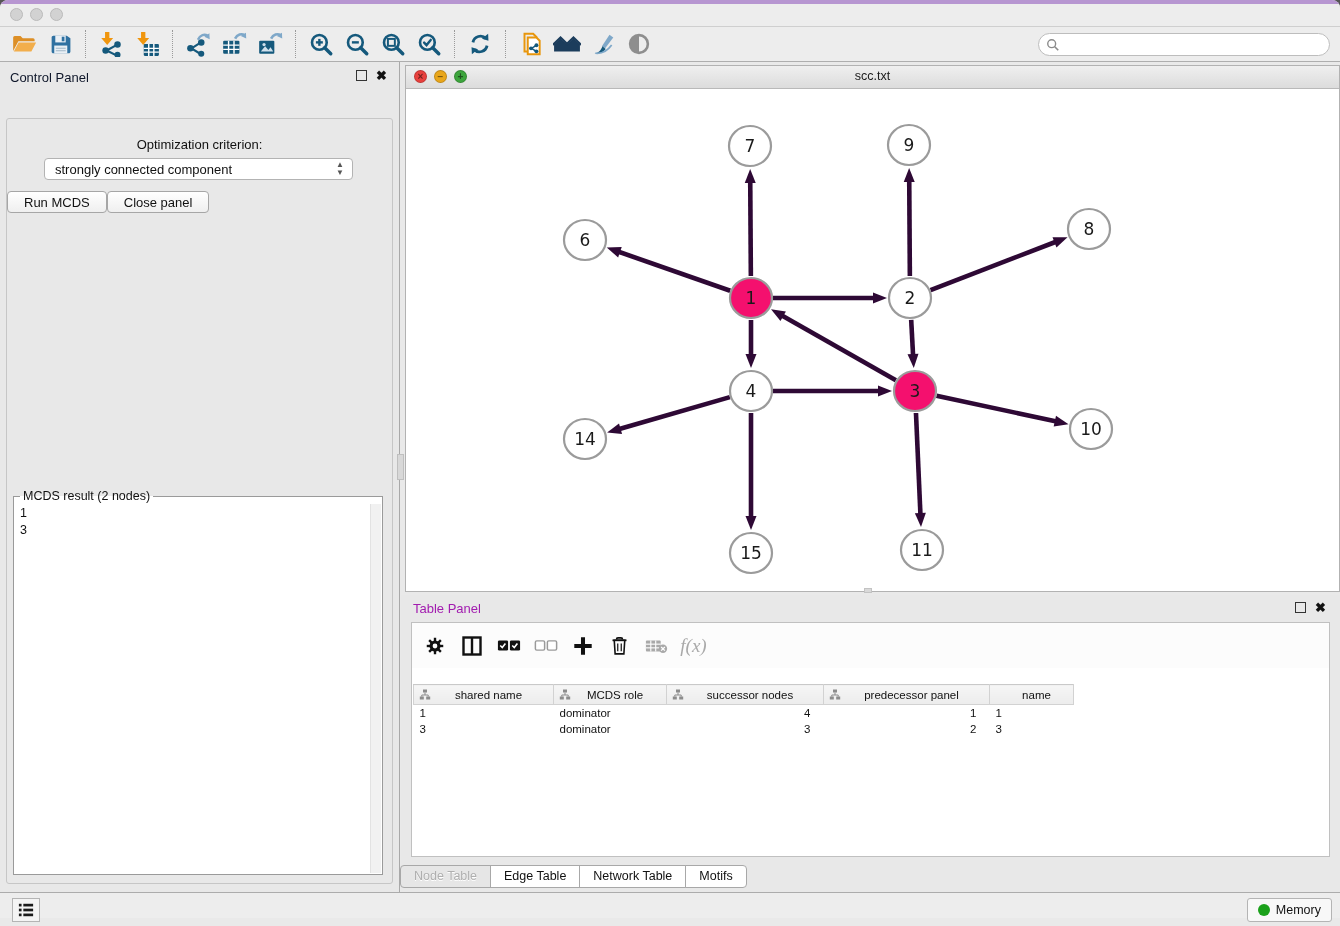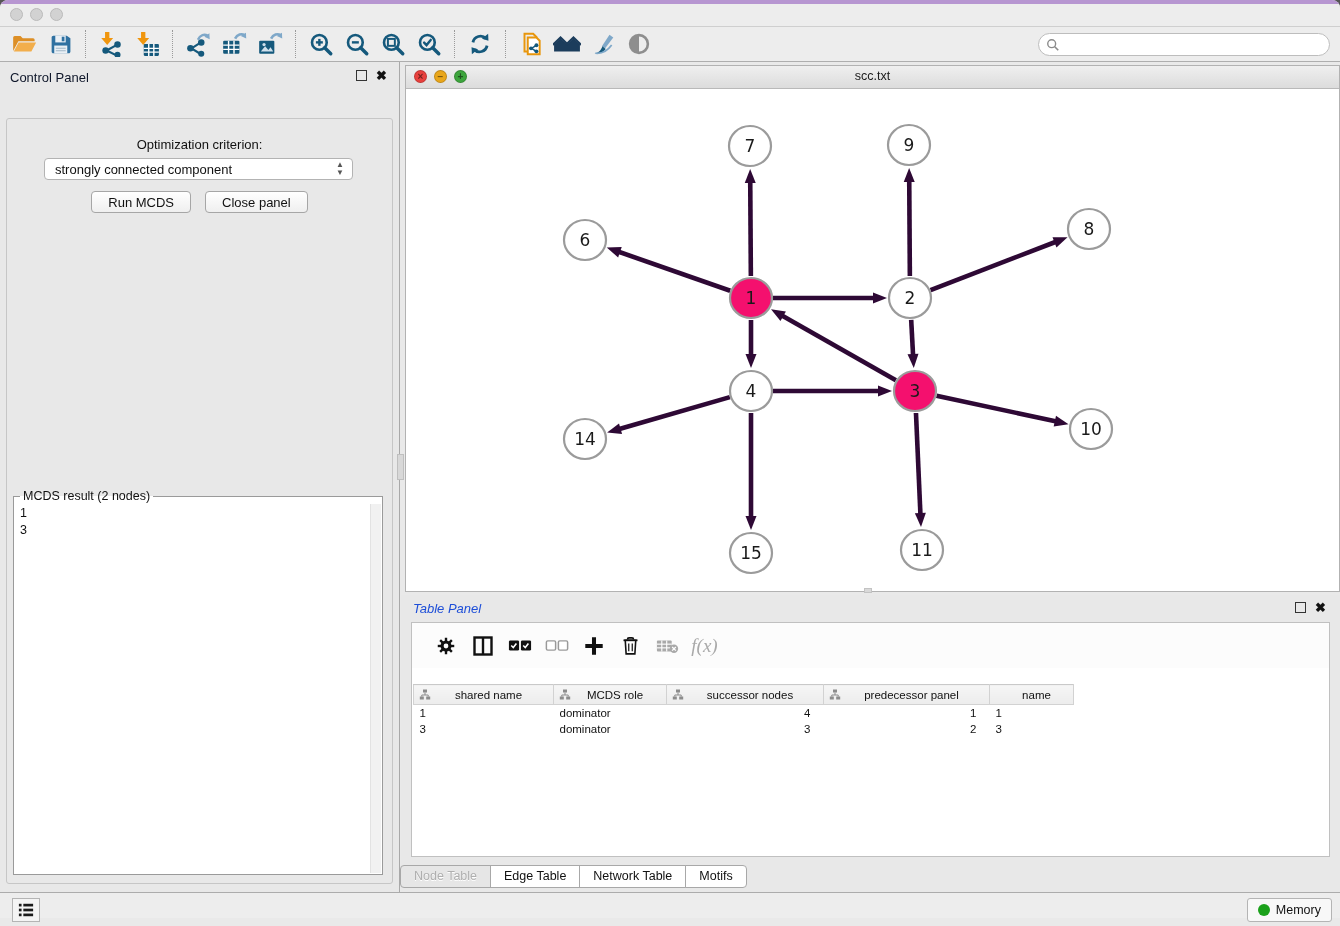--- a/index.html
+++ b/index.html
@@ -32,21 +32,21 @@
   .cp-header .float-btn { right:32px; } .cp-header .close-btn { right:12px; }
   .cp-tabs { position:absolute; top:31px; left:0; right:0; display:flex; justify-content:center; }
   .ptab { border:1px solid #A8A8A8; background:#fff; color:#111; font-size:12.5px; padding:3px 13px 4px; margin-left:-1px; }
   .ptab:first-child { border-radius:4px 0 0 4px; }
   .ptab:last-child { border-radius:0 4px 4px 0; }
   .ptab.active { background:#E6E6E6; color:#AFAFAF; text-shadow:0 1px 0 #fff; }
   .cp-box { position:absolute; top:56px; left:6px; right:6px; bottom:8px; border:1px solid #C6C6C6; border-radius:3px; background:#E8E8E8; }
   .opt-label { position:absolute; top:18px; left:0; right:0; text-align:center; font-size:13px; color:#111; }
   .opt-select { position:absolute; top:39px; left:37px; right:39px; height:22px; background:#fff; border:1px solid #B3B3B3; border-radius:4px; font-size:13px; color:#111; display:flex; align-items:center; padding-left:10px; }
   .stepper { position:absolute; right:6px; top:2px; width:12px; display:flex; flex-direction:column; align-items:center; line-height:8px; color:#555; font-size:8px; }
-  .btn-row { position:absolute; top:72px; left:0; right:0; display:flex; justify-content:center; gap:14px; }
+  .btn-row { position:absolute; top:72px; left:0; right:0; display:flex; }
   .pushbtn { height:22px; padding:0 16px; background:linear-gradient(#FFFFFF,#EFEFEF); border:1px solid #A6A6A6; border-radius:4px; font-size:13px; color:#111; font-family:"Liberation Sans",sans-serif; }
   .resultset { position:absolute; left:6px; right:9px; top:370px; bottom:8px; border:1px solid #9A9A9A; background:#fff; }
   .resultset legend { font-size:12.5px; color:#111; margin-left:6px; padding:0 3px; background:transparent; }
   .result-area { position:absolute; left:0; right:13px; top:0; bottom:0; background:#fff; font-size:12.5px; color:#111; padding:2px 6px; line-height:17px; }
   .result-scroll { position:absolute; right:1px; top:1px; bottom:1px; width:11px; background:#F1F1F1; border-left:1px solid #E2E2E2; }
 
   
   .rightside { position:absolute; left:401px; top:0; width:939px; height:830px; }
   .splitter-handle { position:absolute; left:-4px; top:392px; width:7px; height:26px; background:#D8D8D8; border:1px solid #BFBFBF; }
 
@@ -55,24 +55,24 @@
   .net-titlebar { position:relative; height:23px; background:linear-gradient(#EFEFEF,#DCDCDC); border-bottom:1px solid #B9B9B9; }
   .net-lights { position:absolute; left:8px; top:4px; display:flex; gap:7px; }
   .nlight { width:13px; height:13px; border-radius:50%; font-size:10px; line-height:12px; text-align:center; font-weight:bold; color:rgba(0,0,0,.5); border:1px solid rgba(0,0,0,.18); }
   .nl-close { background:#E8403D; } .nl-min { background:#E9A61A; } .nl-max { background:#3DA53D; }
   .net-title { position:absolute; left:0; right:0; top:3px; text-align:center; font-size:12.5px; color:#1A1A1A; }
   .net-canvas { position:relative; width:933px; height:502px; background:#fff; }
   .net-grab { position:absolute; left:458px; bottom:-2px; width:8px; height:5px; background:#D9D9D9; border:1px solid #C3C3C3; }
 
   
   .tablepanel { position:absolute; left:0; top:533px; width:939px; height:297px; background:#E8E8E8; }
-  .tp-title { position:absolute; left:12px; top:6px; font-size:13px; color:#1d4ed8;font-style:italic; }
+  .tp-title { position:absolute; left:12px; top:6px; font-size:13px; color:#a21caf; }
   .tablepanel .float-btn { right:34px; top:7px; } .tablepanel .close-btn { right:14px; top:5px; }
   .tp-box { position:absolute; left:10px; right:10px; top:27px; height:235px; background:#fff; border:1px solid #C0C0C0; }
-  .tp-toolbar { position:absolute; left:0; right:0; top:0; height:45px; display:flex; align-items:center; padding-left:15px; background:#FCFCFC; }
+  .tp-toolbar { position:absolute; left:0; right:0; top:0; height:45px; display:flex; align-items:center; padding-left:4px; background:#FCFCFC; }
   .tp-tbtn { width:37px; height:32px; display:flex; align-items:center; justify-content:center; }
   .fx { font-family:"Liberation Serif",serif; font-style:italic; font-size:19px; color:#A9A9A9; }
   .tp-table { position:absolute; left:1px; right:1px; top:53px;margin-top:8px; }
   table.grid { border-collapse:collapse; font-size:11.5px; color:#111; table-layout:fixed; width:100%; }
   table.grid th { height:20px; background:linear-gradient(#F6F6F6,#ECECEC); border:1px solid #D2D2D2; border-top:1px solid #C9C9C9; font-weight:normal; position:relative; }
   table.grid th .hlabel { display:block; text-align:center; padding-left:10px; }
   table.grid th .hicon { position:absolute; left:5px; top:4px; }
   table.grid td { height:16px; padding:0 6px; white-space:nowrap; overflow:hidden; }
   td.al { text-align:left; } td.ar { text-align:right; padding-right:13px !important; }
   .tp-tabs { position:absolute; left:0; right:0; top:270px; display:flex; }

